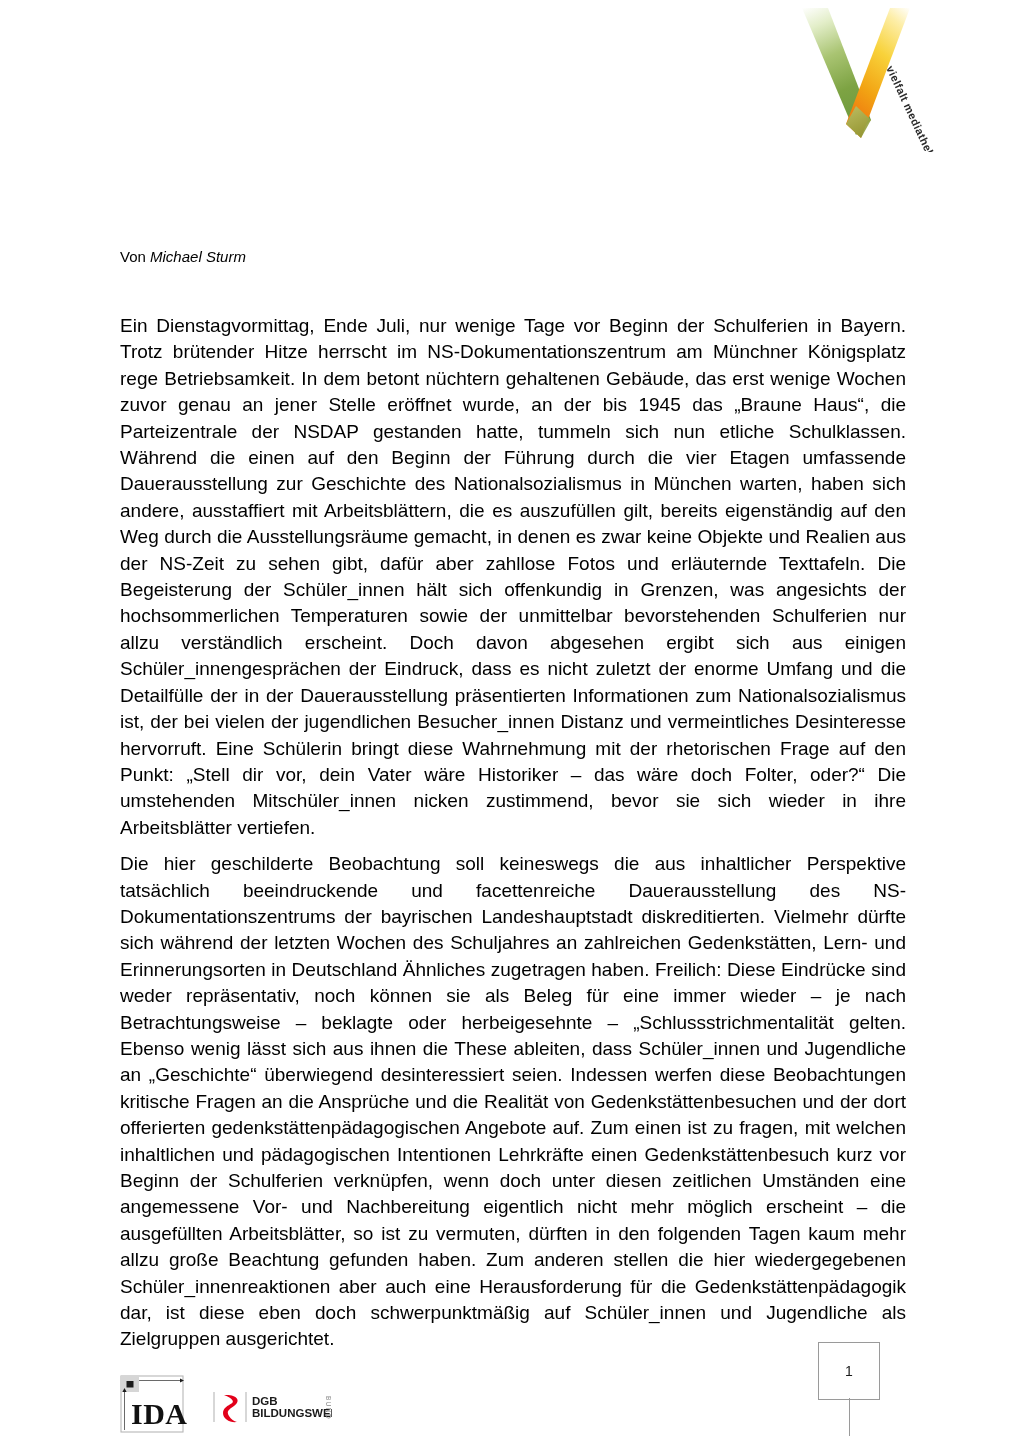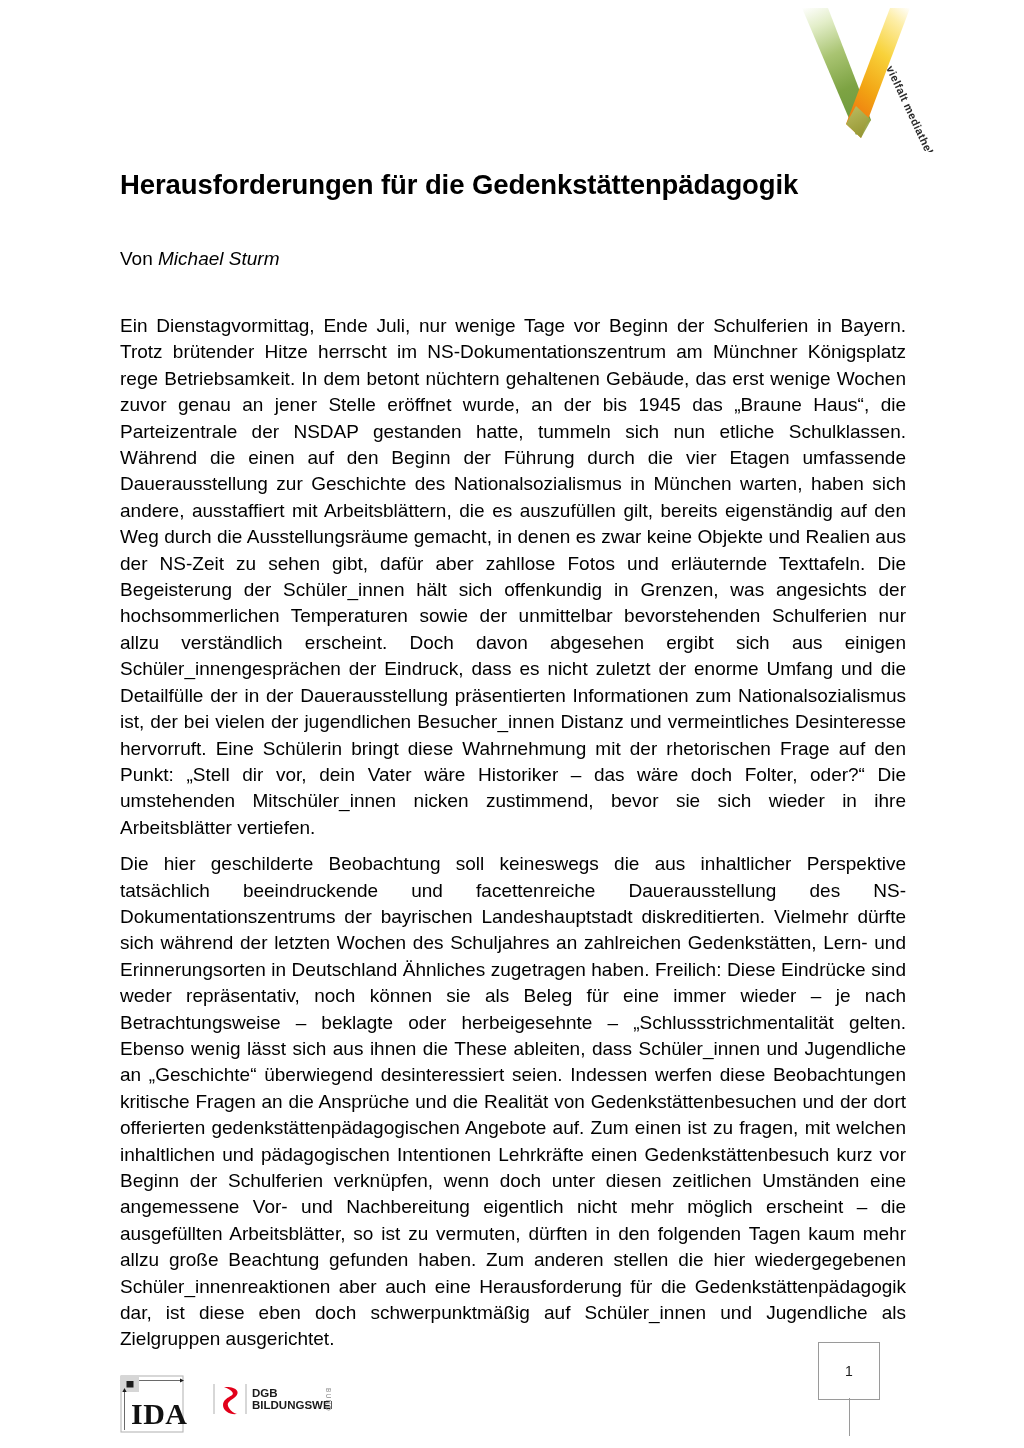--- a/index.html
+++ b/index.html
@@ -44,21 +44,21 @@
     letter-spacing: -0.1px;
     line-height: 1.22;
     color: #000000;
   }
 
   
   .byline {
     position: absolute;
     left: 120px;
     top: 247px;
-    font-size: 19px;
+    font-size: 15px;
     line-height: 1.3;
     white-space: nowrap;
   }
   .byline .author {
     font-style: italic;
   }
 
   
   .body-col {
     position: absolute;
@@ -93,21 +93,21 @@
     bottom: 12px;
     width: 78px;
     height: 62px;
   }
   .ida-logo svg { display:block; width: 78px; height: 62px; }
 
   
   .dgb-logo {
     position: absolute;
     left: 212px;
-    bottom: 28px;
+    bottom: 20px;
     width: 120px;
     height: 42px;
   }
   .dgb-logo svg { display:block; width: 120px; height: 42px; }
 
   
   .page-number-box {
     position: absolute;
     left: 818px;
     bottom: 48px;
@@ -167,21 +167,20 @@
       <polygon points="16,6 42,6 85,118 70,133" fill="url(#gGreen)"></polygon>
 
       <polygon points="124,6 104,6 60,122 75,136" fill="url(#gYellow)"></polygon>
 
       <polygon points="70,104 85,118 75,136 60,122" fill="url(#gOlive)" opacity="0.92"></polygon>
 
       <text x="0" y="0" transform="translate(100,66) rotate(65)" font-family="'Liberation Sans', sans-serif" font-size="11" font-weight="bold" letter-spacing="0.4" fill="#2b2b2b">vielfalt mediathek</text>
     </svg>
   </div>
 
-  <h1 class="doc-title">Herausforderungen für die Gedenkstättenpädagogik</h1>
 
   <div class="byline">
     <span>Von</span>
     <span class="author">Michael Sturm</span>
   </div>
 
   <div class="body-col">
     <p class="para">Ein Dienstagvormittag, Ende Juli, nur wenige Tage vor Beginn der Schulferien in Bayern. Trotz brütender Hitze herrscht im NS-Dokumentationszentrum am Münchner Königsplatz rege Betriebsamkeit. In dem betont nüchtern gehaltenen Gebäude, das erst wenige Wochen zuvor genau an jener Stelle eröffnet wurde, an der bis 1945 das „Braune Haus“, die Parteizentrale der NSDAP gestanden hatte, tummeln sich nun etliche Schulklassen. Während die einen auf den Beginn der Führung durch die vier Etagen umfassende Dauerausstellung zur Geschichte des Nationalsozialismus in München warten, haben sich andere, ausstaffiert mit Arbeitsblättern, die es auszufüllen gilt, bereits eigenständig auf den Weg durch die Ausstellungsräume gemacht, in denen es zwar keine Objekte und Realien aus der NS-Zeit zu sehen gibt, dafür aber zahllose Fotos und erläuternde Texttafeln. Die Begeisterung der Schüler_innen hält sich offenkundig in Grenzen, was angesichts der hochsommerlichen Temperaturen sowie der unmittelbar bevorstehenden Schulferien nur allzu verständlich erscheint. Doch davon abgesehen ergibt sich aus einigen Schüler_innengesprächen der Eindruck, dass es nicht zuletzt der enorme Umfang und die Detailfülle der in der Dauerausstellung präsentierten Informationen zum Nationalsozialismus ist, der bei vielen der jugendlichen Besucher_innen Distanz und vermeintliches Desinteresse hervorruft. Eine Schülerin bringt diese Wahrnehmung mit der rhetorischen Frage auf den Punkt: „Stell dir vor, dein Vater wäre Historiker – das wäre doch Folter, oder?“ Die umstehenden Mitschüler_innen nicken zustimmend, bevor sie sich wieder in ihre Arbeitsblätter vertiefen.</p>
     <p class="para">Die hier geschilderte Beobachtung soll keineswegs die aus inhaltlicher Perspektive tatsächlich beeindruckende und facettenreiche Dauerausstellung des NS-Dokumentationszentrums der bayrischen Landeshauptstadt diskreditierten. Vielmehr dürfte sich während der letzten Wochen des Schuljahres an zahlreichen Gedenkstätten, Lern- und Erinnerungsorten in Deutschland Ähnliches zugetragen haben. Freilich: Diese Eindrücke sind weder repräsentativ, noch können sie als Beleg für eine immer wieder – je nach Betrachtungsweise – beklagte oder herbeigesehnte – „Schlussstrichmentalität gelten. Ebenso wenig lässt sich aus ihnen die These ableiten, dass Schüler_innen und Jugendliche an „Geschichte“ überwiegend desinteressiert seien. Indessen werfen diese Beobachtungen kritische Fragen an die Ansprüche und die Realität von Gedenkstättenbesuchen und der dort offerierten gedenkstättenpädagogischen Angebote auf. Zum einen ist zu fragen, mit welchen inhaltlichen und pädagogischen Intentionen Lehrkräfte einen Gedenkstättenbesuch kurz vor Beginn der Schulferien verknüpfen, wenn doch unter diesen zeitlichen Umständen eine angemessene Vor- und Nachbereitung eigentlich nicht mehr möglich erscheint – die ausgefüllten Arbeitsblätter, so ist zu vermuten, dürften in den folgenden Tagen kaum mehr allzu große Beachtung gefunden haben. Zum anderen stellen die hier wiedergegebenen Schüler_innenreaktionen aber auch eine Herausforderung für die Gedenkstättenpädagogik dar, ist diese eben doch schwerpunktmäßig auf Schüler_innen und Jugendliche als Zielgruppen ausgerichtet.</p>
   </div>

